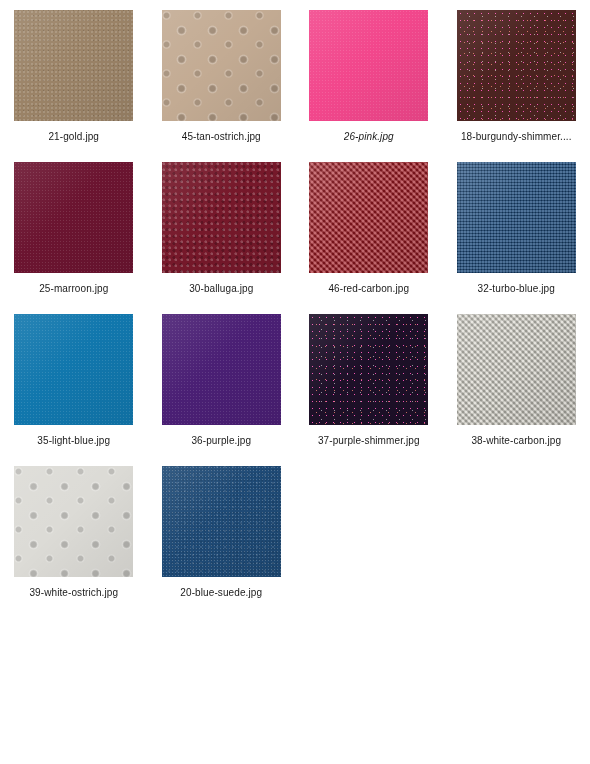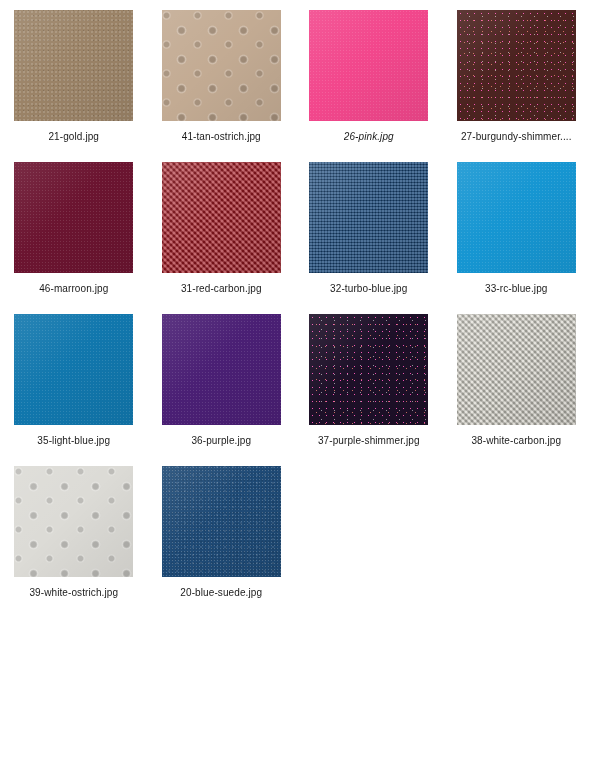--- a/index.html
+++ b/index.html
@@ -143,75 +143,75 @@
       </div>
       <div class="caption" style="color: rgb(26, 26, 26);">21-gold.jpg</div>
     </div>
     <div class="cell">
       <div class="thumb-wrap">
         <div class="thumb" style="background: rgb(195, 171, 147);">
           <div class="tex ostrich"></div>
           <div class="tex sheen"></div>
         </div>
       </div>
-      <div class="caption" style="color: rgb(26, 26, 26);">41-tan-ostrich.jpg</div>
+      <div class="caption" style="color: rgb(26, 26, 26);">45-tan-ostrich.jpg</div>
     </div>
     <div class="cell">
       <div class="thumb-wrap">
         <div class="thumb" style="background: rgb(242, 71, 140);">
           <div class="tex fine"></div>
           <div class="tex sheen"></div>
         </div>
       </div>
       <div class="caption" style="color: rgb(26, 26, 26); font-style: italic;">26-pink.jpg</div>
     </div>
     <div class="cell">
       <div class="thumb-wrap">
         <div class="thumb" style="background: rgb(76, 35, 32);">
           <div class="tex shimmer"></div>
           <div class="tex sheen"></div>
         </div>
       </div>
-      <div class="caption" style="color: rgb(26, 26, 26);">27-burgundy-shimmer....</div>
+      <div class="caption" style="color: rgb(26, 26, 26);">18-burgundy-shimmer....</div>
     </div>
     <div class="cell">
       <div class="thumb-wrap">
         <div class="thumb" style="background: rgb(107, 20, 48);">
           <div class="tex fine"></div>
           <div class="tex sheen"></div>
         </div>
       </div>
-      <div class="caption" style="color: rgb(26, 26, 26);">46-marroon.jpg</div>
+      <div class="caption" style="color: rgb(26, 26, 26);">25-marroon.jpg</div>
+    </div>
+    <div class="cell">
+      <div class="thumb-wrap">
+        <div class="thumb" style="background: rgb(118, 24, 42);">
+          <div class="tex pebble"></div>
+          <div class="tex sheen"></div>
+        </div>
+      </div>
+      <div class="caption" style="color: rgb(26, 26, 26);">30-balluga.jpg</div>
     </div>
     <div class="cell">
       <div class="thumb-wrap">
         <div class="thumb" style="background: rgb(167, 26, 36);">
           <div class="tex carbon"></div>
           <div class="tex sheen"></div>
         </div>
       </div>
-      <div class="caption" style="color: rgb(26, 26, 26);">31-red-carbon.jpg</div>
+      <div class="caption" style="color: rgb(26, 26, 26);">46-red-carbon.jpg</div>
     </div>
     <div class="cell">
       <div class="thumb-wrap">
         <div class="thumb" style="background: rgb(23, 71, 122);">
           <div class="tex weave"></div>
           <div class="tex sheen"></div>
         </div>
       </div>
       <div class="caption" style="color: rgb(26, 26, 26);">32-turbo-blue.jpg</div>
-    </div>
-    <div class="cell">
-      <div class="thumb-wrap">
-        <div class="thumb" style="background: rgb(22, 150, 210);">
-          <div class="tex fine"></div>
-          <div class="tex sheen"></div>
-        </div>
-      </div>
-      <div class="caption" style="color: rgb(26, 26, 26);">33-rc-blue.jpg</div>
     </div>
     <div class="cell">
       <div class="thumb-wrap">
         <div class="thumb" style="background: rgb(17, 119, 173);">
           <div class="tex fine"></div>
           <div class="tex sheen"></div>
         </div>
       </div>
       <div class="caption" style="color: rgb(26, 26, 26);">35-light-blue.jpg</div>
     </div>

